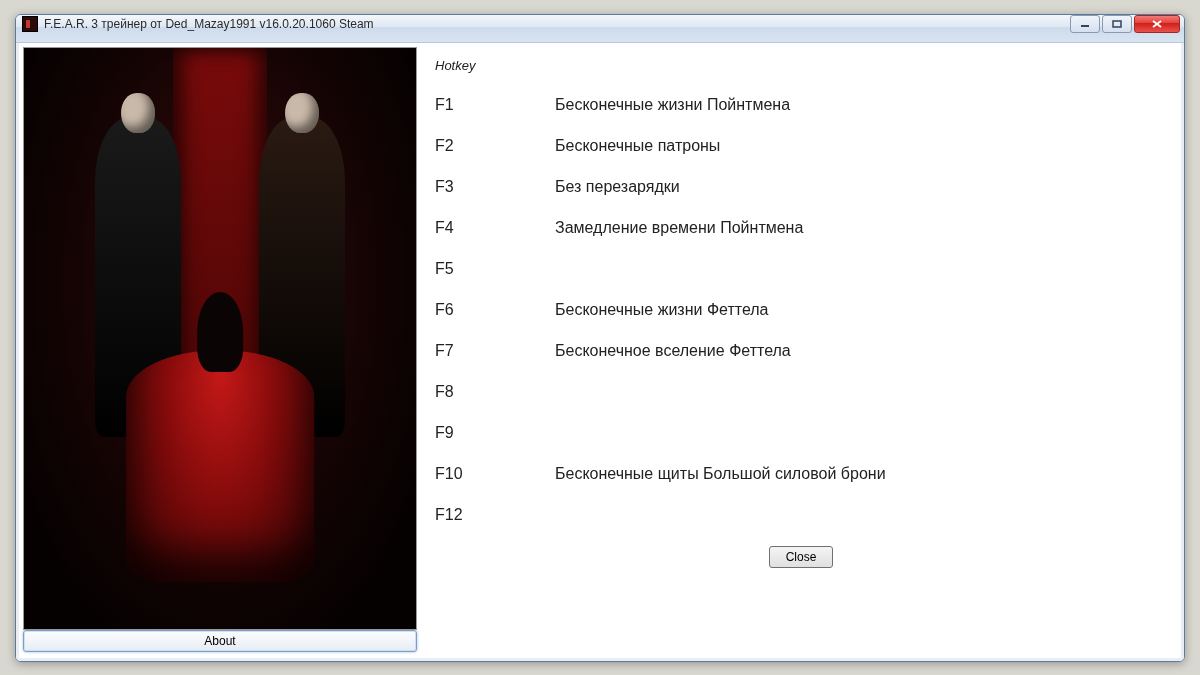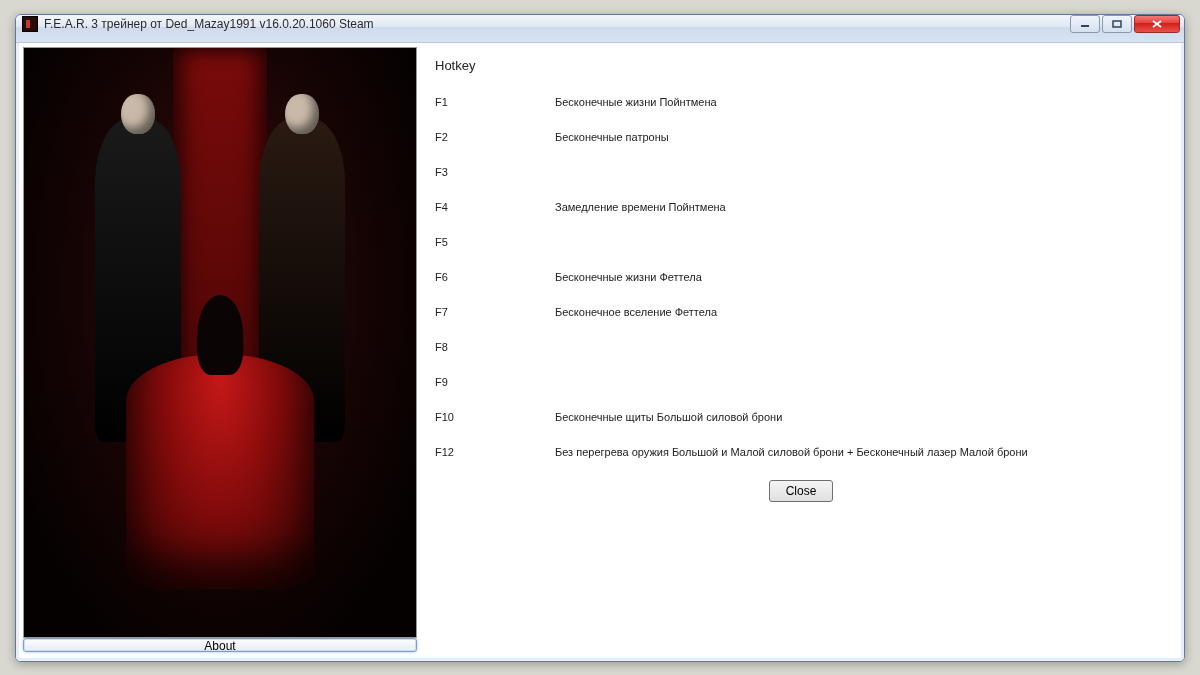--- a/index.html
+++ b/index.html
@@ -124,41 +124,41 @@
       background:#d6c8b8;
     }
     .hair{
       position:absolute; left:50%; transform:translateX(-50%);
       top:0; width:46px; height:80px;
       background:#0a0404; border-radius:50% 50% 30% 30%;
       z-index:1;
     }
     .about-btn {
       margin-top:0;
-      height:14px;
+      height:22px;
       border:1px solid #8a9bb0;
       border-radius:3px;
       background: linear-gradient(to bottom,#fdfdfe,#e6ecf4);
       font-size:12px;
       cursor:default;
       box-shadow: 0 0 0 1px #c9e0ff inset, 0 0 3px #8fc0ff;
     }
     .right-pane{
       flex:1;
       padding: 10px 14px 6px 14px;
       display:flex;
       flex-direction:column;
       color:#222;
     }
     .row{
       display:flex;
       padding: 5px 0 18px 0;
-      font-size:11px;
-    }
-    .row.header{ font-size:13px; }
+      font-size:16px;
+    }
+    .row.header{ font-size:13px;font-style:italic; }
     .hotkey{ width:120px; }
     .effect{ flex:1; }
     .footer{
       display:flex; justify-content:center;
       padding: 4px 0 2px 0;
     }
     .close-btn{
       width:64px; height:22px;
       border:1px solid #707070;
       border-radius:3px;
@@ -221,20 +221,21 @@
           <div class="row">
             <div class="hotkey">F1</div>
             <div class="effect">Бесконечные жизни Пойнтмена</div>
           </div>
           <div class="row">
             <div class="hotkey">F2</div>
             <div class="effect">Бесконечные патроны</div>
           </div>
           <div class="row">
             <div class="hotkey">F3</div>
+            <div class="effect">Без перезарядки</div>
           </div>
           <div class="row">
             <div class="hotkey">F4</div>
             <div class="effect">Замедление времени Пойнтмена</div>
           </div>
           <div class="row">
             <div class="hotkey">F5</div>
           </div>
           <div class="row">
             <div class="hotkey">F6</div>
@@ -249,21 +250,20 @@
           </div>
           <div class="row">
             <div class="hotkey">F9</div>
           </div>
           <div class="row">
             <div class="hotkey">F10</div>
             <div class="effect">Бесконечные щиты Большой силовой брони</div>
           </div>
           <div class="row">
             <div class="hotkey">F12</div>
-            <div class="effect">Без перегрева оружия Большой и Малой силовой брони + Бесконечный лазер Малой брони</div>
           </div>
         </div>
       <div class="footer">
         <button class="close-btn">Close</button>
       </div>
     </div>
   </div>
 </div>
 
 </body></html>

